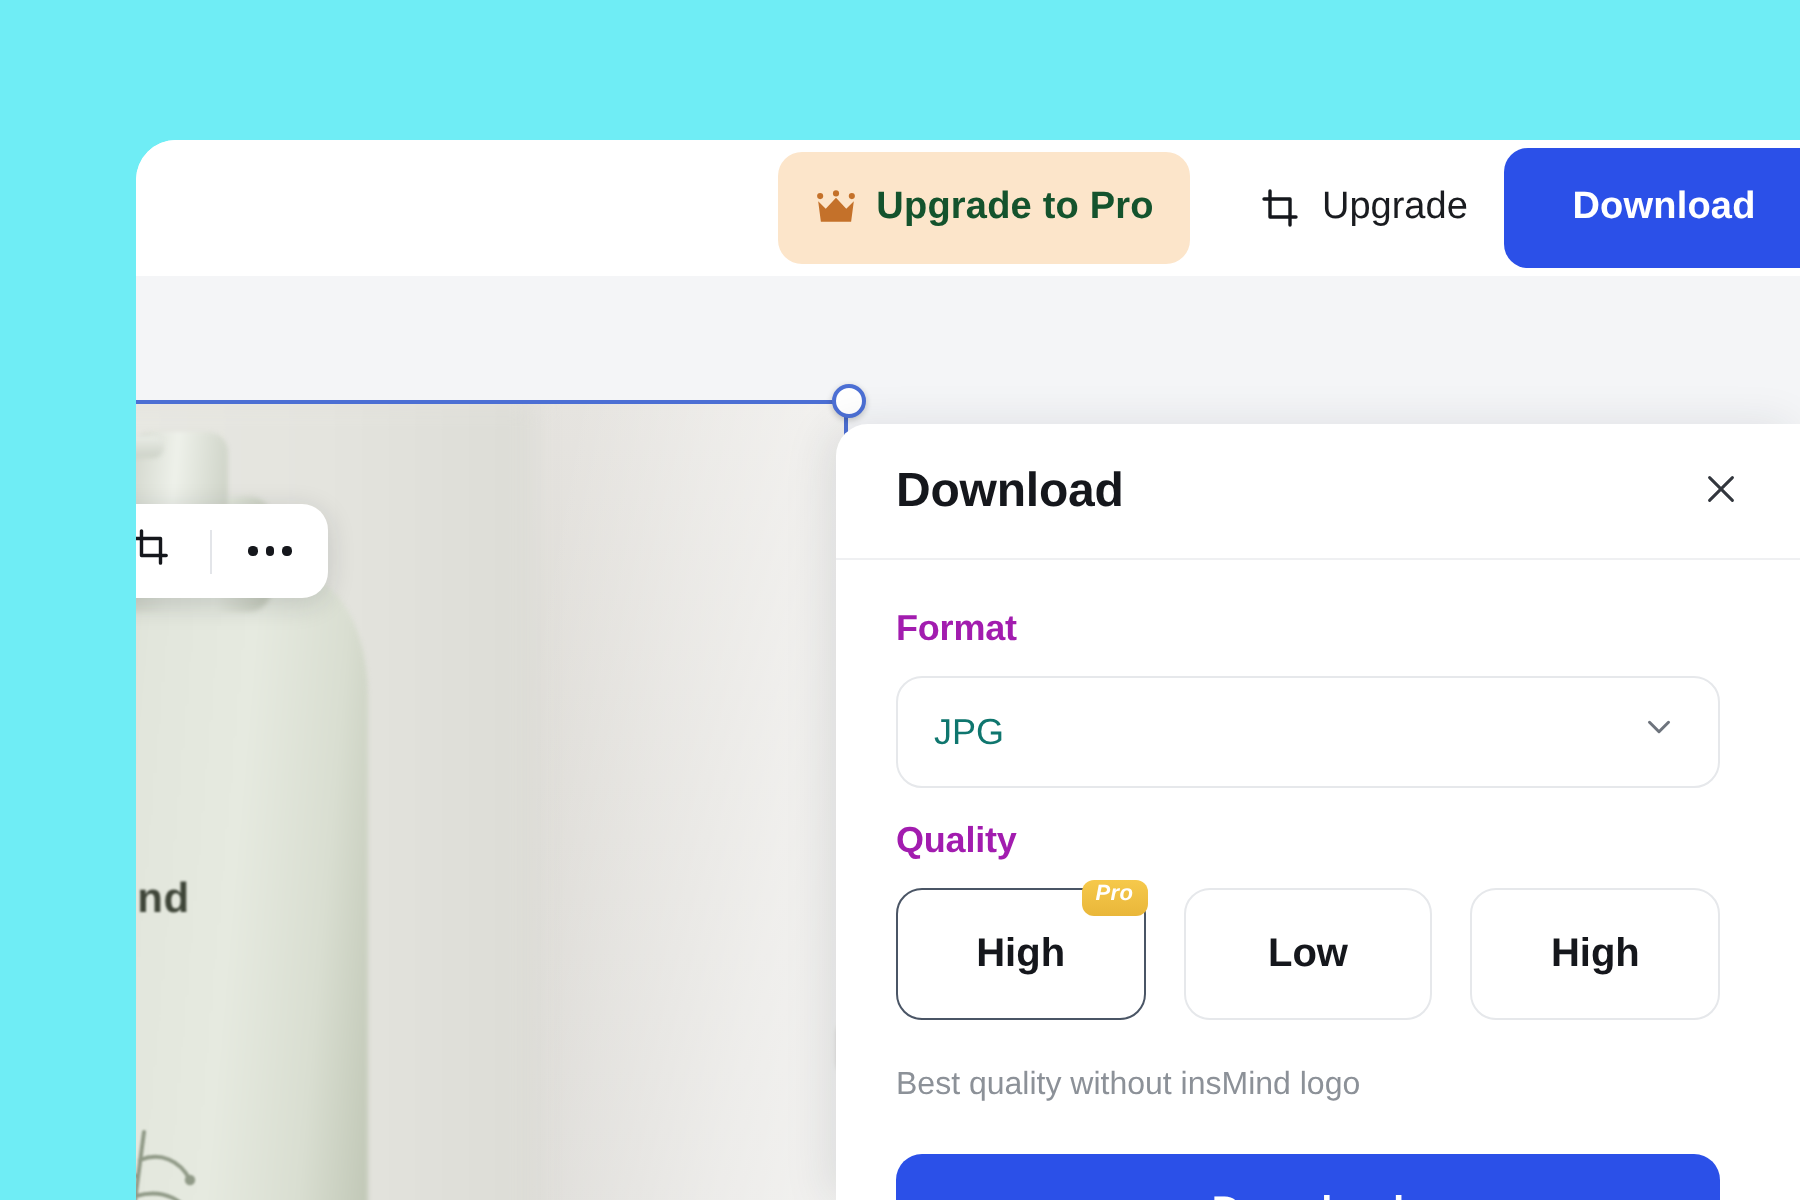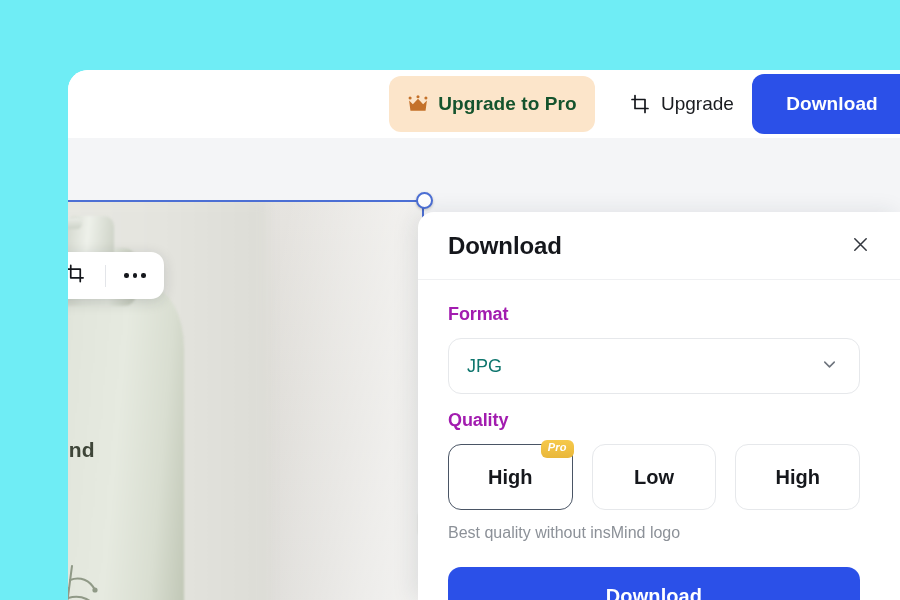--- a/index.html
+++ b/index.html
@@ -375,21 +375,21 @@
     font-size: 11px;
     font-weight: 700;
     font-style: italic;
     padding: 2px 7px 5px 7px;
     border-radius: 6px;
     letter-spacing: 0.2px;
     line-height: 1;
   }
 
   #quality-hint {
-    margin-top: 14px;
+    margin-top: 24px;
     font-size: 16px;
     color: #8C9198;
     font-weight: 400;
   }
 
   #panel-download-button {
     margin-top: 25px;
     width: 412px;
     height: 58px;
     background: #2B50E8;

